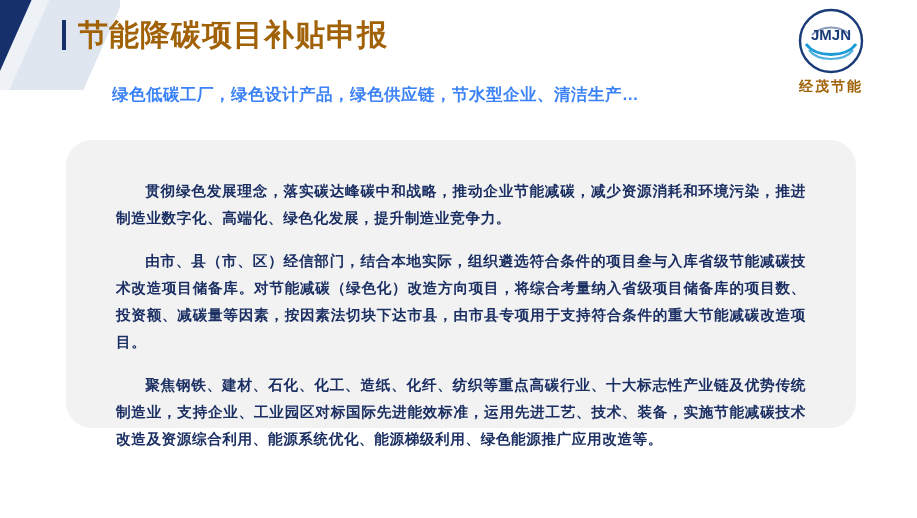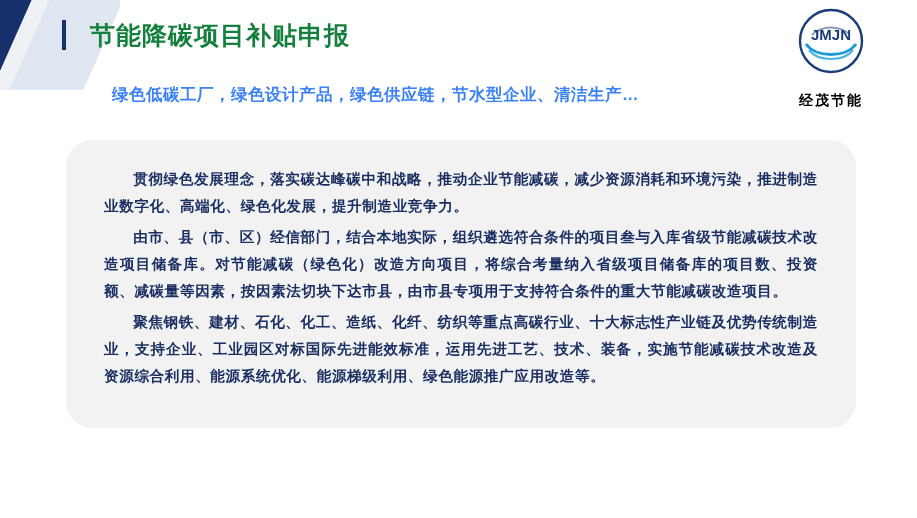--- a/index.html
+++ b/index.html
@@ -72,49 +72,48 @@
     display: flex;
     align-items: center;
   }
   .title-rule {
     width: 4px;
     height: 30px;
     background: #16306b;
     margin-right: 12px;
   }
   .title-text {
-    font-size: 25px;
+    font-size: 30px;
     font-weight: bold;
-    color: #15803d;
+    color: #a16207;
     letter-spacing: 1px;
     font-family: "Liberation Sans", "DejaVu Sans", sans-serif;
     white-space: nowrap;
-    margin-left: 12px;
   }
 
   
   .logo-block {
     position: absolute;
     right: 26px;
     top: 8px;
     width: 120px;
     text-align: center;
   }
   .logo-mark {
     width: 66px;
     height: 66px;
     margin: 0 auto;
     position: relative;
     text-decoration: underline;
   }
   .logo-name {
-    margin-top: 18px;
+    margin-top: 4px;
     font-size: 14px;
     font-weight: bold;
-    color: #000000;
+    color: #a16207;
     letter-spacing: 2px;
   }
 
   
   .subtitle {
     position: absolute;
     left: 112px;
     top: 84px;
     width: 700px;
     font-size: 16.5px;
@@ -139,21 +138,21 @@
   }
   .para {
     font-size: 14.6px;
     line-height: 27px;
     color: #1b2f63;
     font-weight: bold;
     text-indent: 2em;
     text-align: justify;
     letter-spacing: 0.6px;
     font-family: "Liberation Sans", "DejaVu Sans", sans-serif;
-    margin: 4px;
+    margin: 16px;
   }
 </style>
 </head>
 <body>
 
 <div class="slide">
 
   <div class="corner-wrap">
     <div class="ribbon-light"></div>
     <div class="ribbon-mid"></div>

